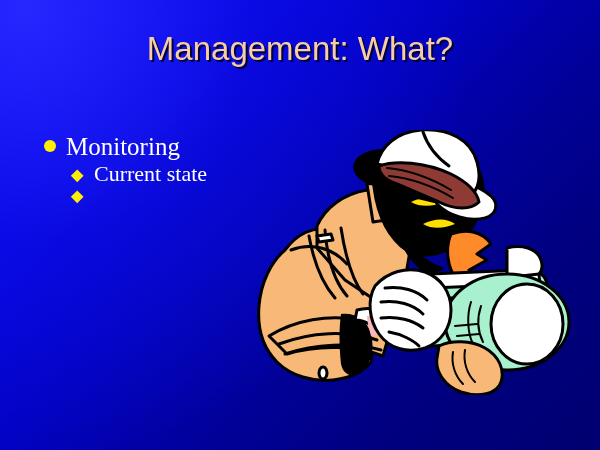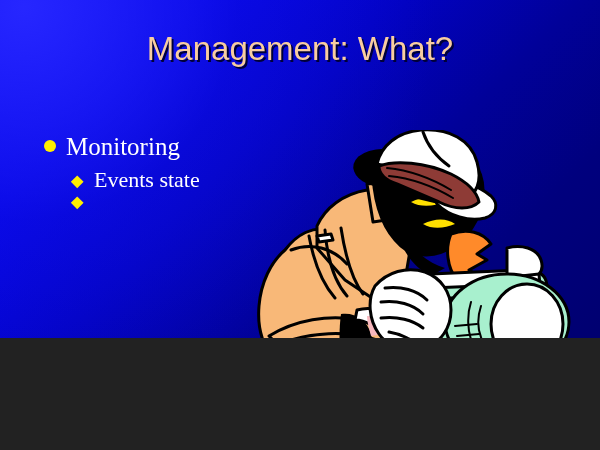--- a/index.html
+++ b/index.html
@@ -3,21 +3,21 @@
 <meta charset="utf-8">
 <style>
   html, body {
     margin: 0;
     padding: 0;
     background: #222;
   }
   #slide {
     position: relative;
     width: 600px;
-    height: 338px;
+    height: 450px;
     overflow: hidden;
     background: #000000;
     font-family: "Liberation Sans", sans-serif;
   }
   #slide-bg {
     position: absolute;
     inset: 0;
     background: linear-gradient(135deg,
                 #0a0aff 0%,
                 #0505e8 22%,
@@ -56,21 +56,20 @@
     width: 300px;
   }
   .bullet-row {
     display: flex;
     align-items: baseline;
     font-family: "Liberation Serif", serif;
     color: #ffffff;
   }
   .lvl1 {
     margin-left: 0px;
-    margin-bottom: 6px;
   }
   .lvl1 .btext {
     font-size: 25px;
     line-height: 28px;
   }
   .lvl2 {
     margin-left: 26px;
     margin-bottom: 6px;
   }
   .lvl2 .btext {
@@ -122,21 +121,21 @@
 
   <div id="body">
 
     <div class="bullet-row lvl1">
       <span class="bullet-mark mark-circle"></span>
       <span class="btext">Monitoring</span>
     </div>
 
     <div class="bullet-row lvl2">
       <span class="bullet-mark mark-diamond"></span>
-      <span class="btext">Events state</span>
+      <span class="btext">Current state</span>
     </div>
 
     <div class="bullet-row lvl2">
       <span class="bullet-mark mark-diamond"></span>
     </div>
 
   </div>
 
   <div id="clipart">
     <svg viewBox="0 0 320 265" xmlns="http://www.w3.org/2000/svg">

